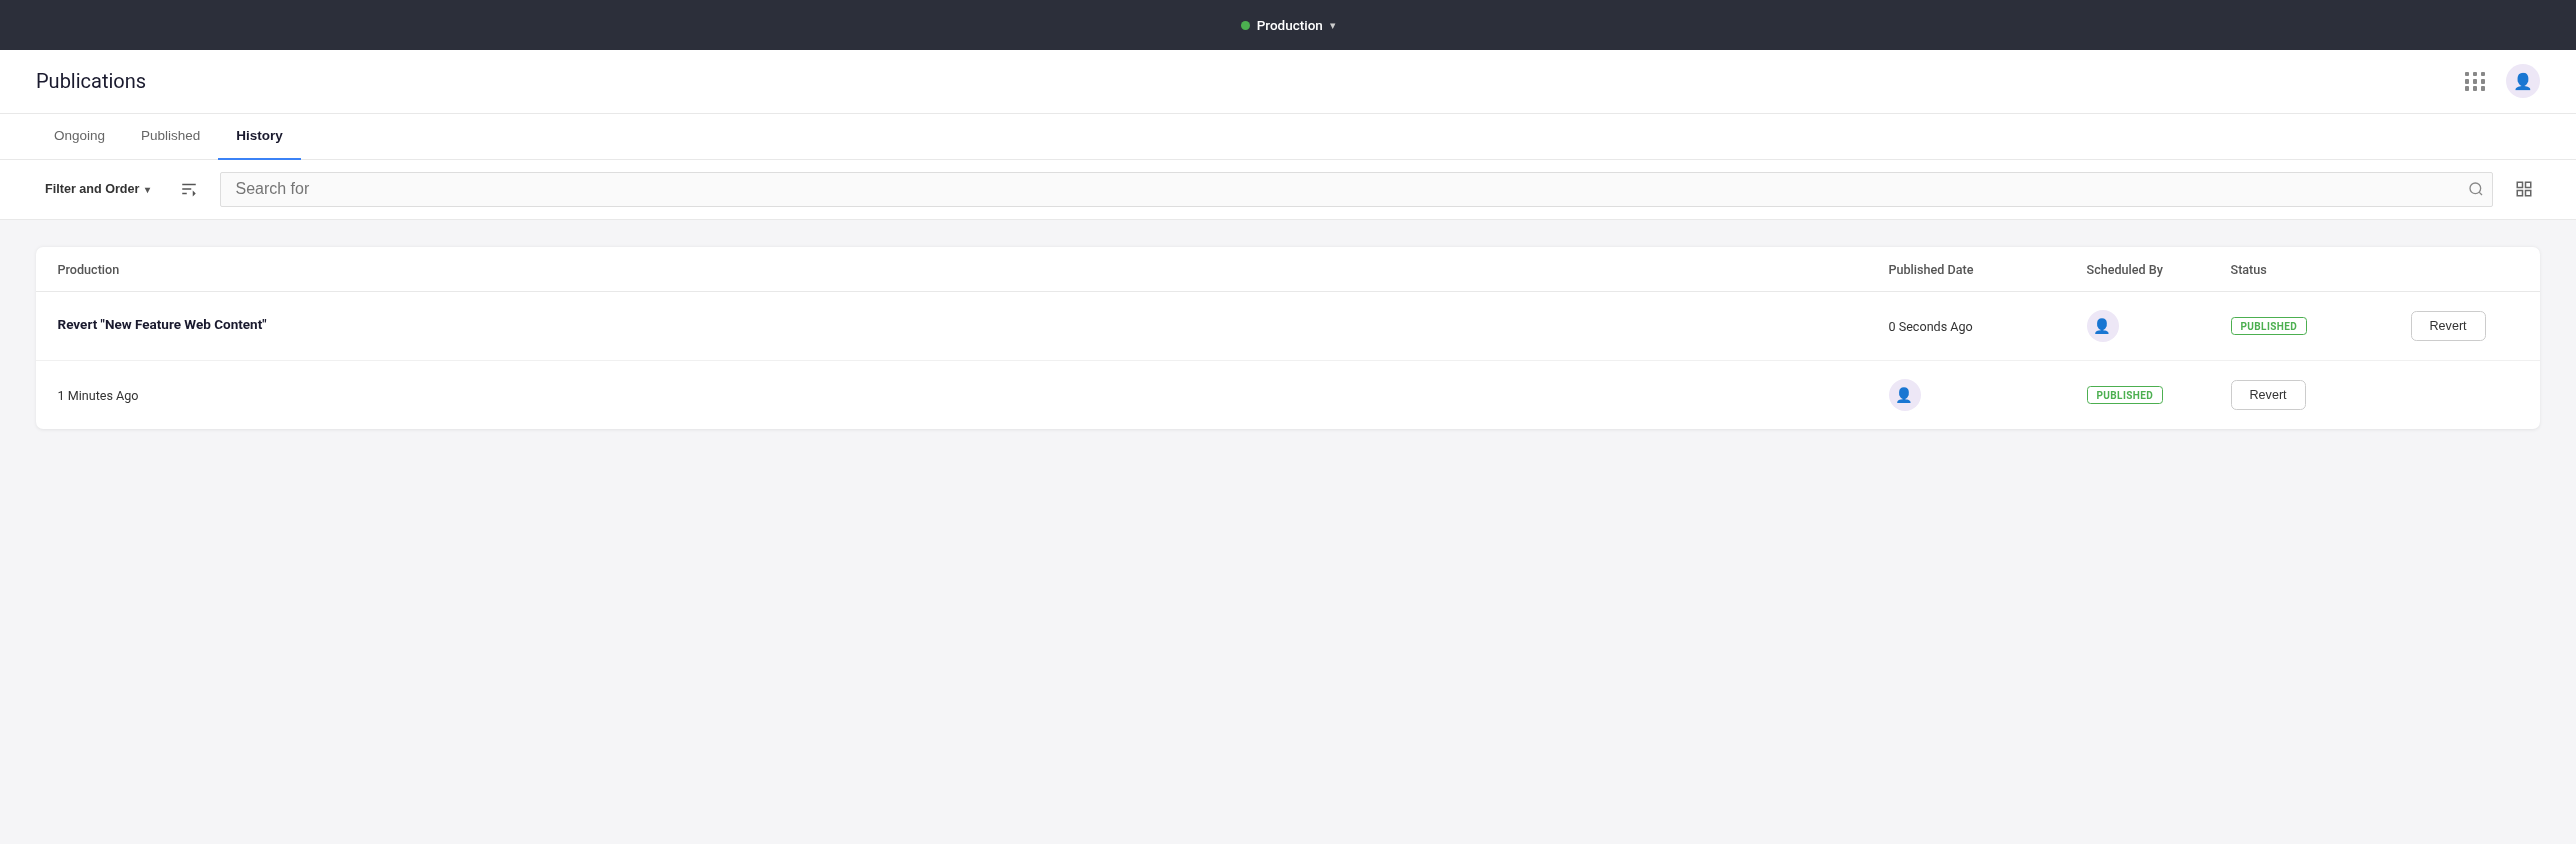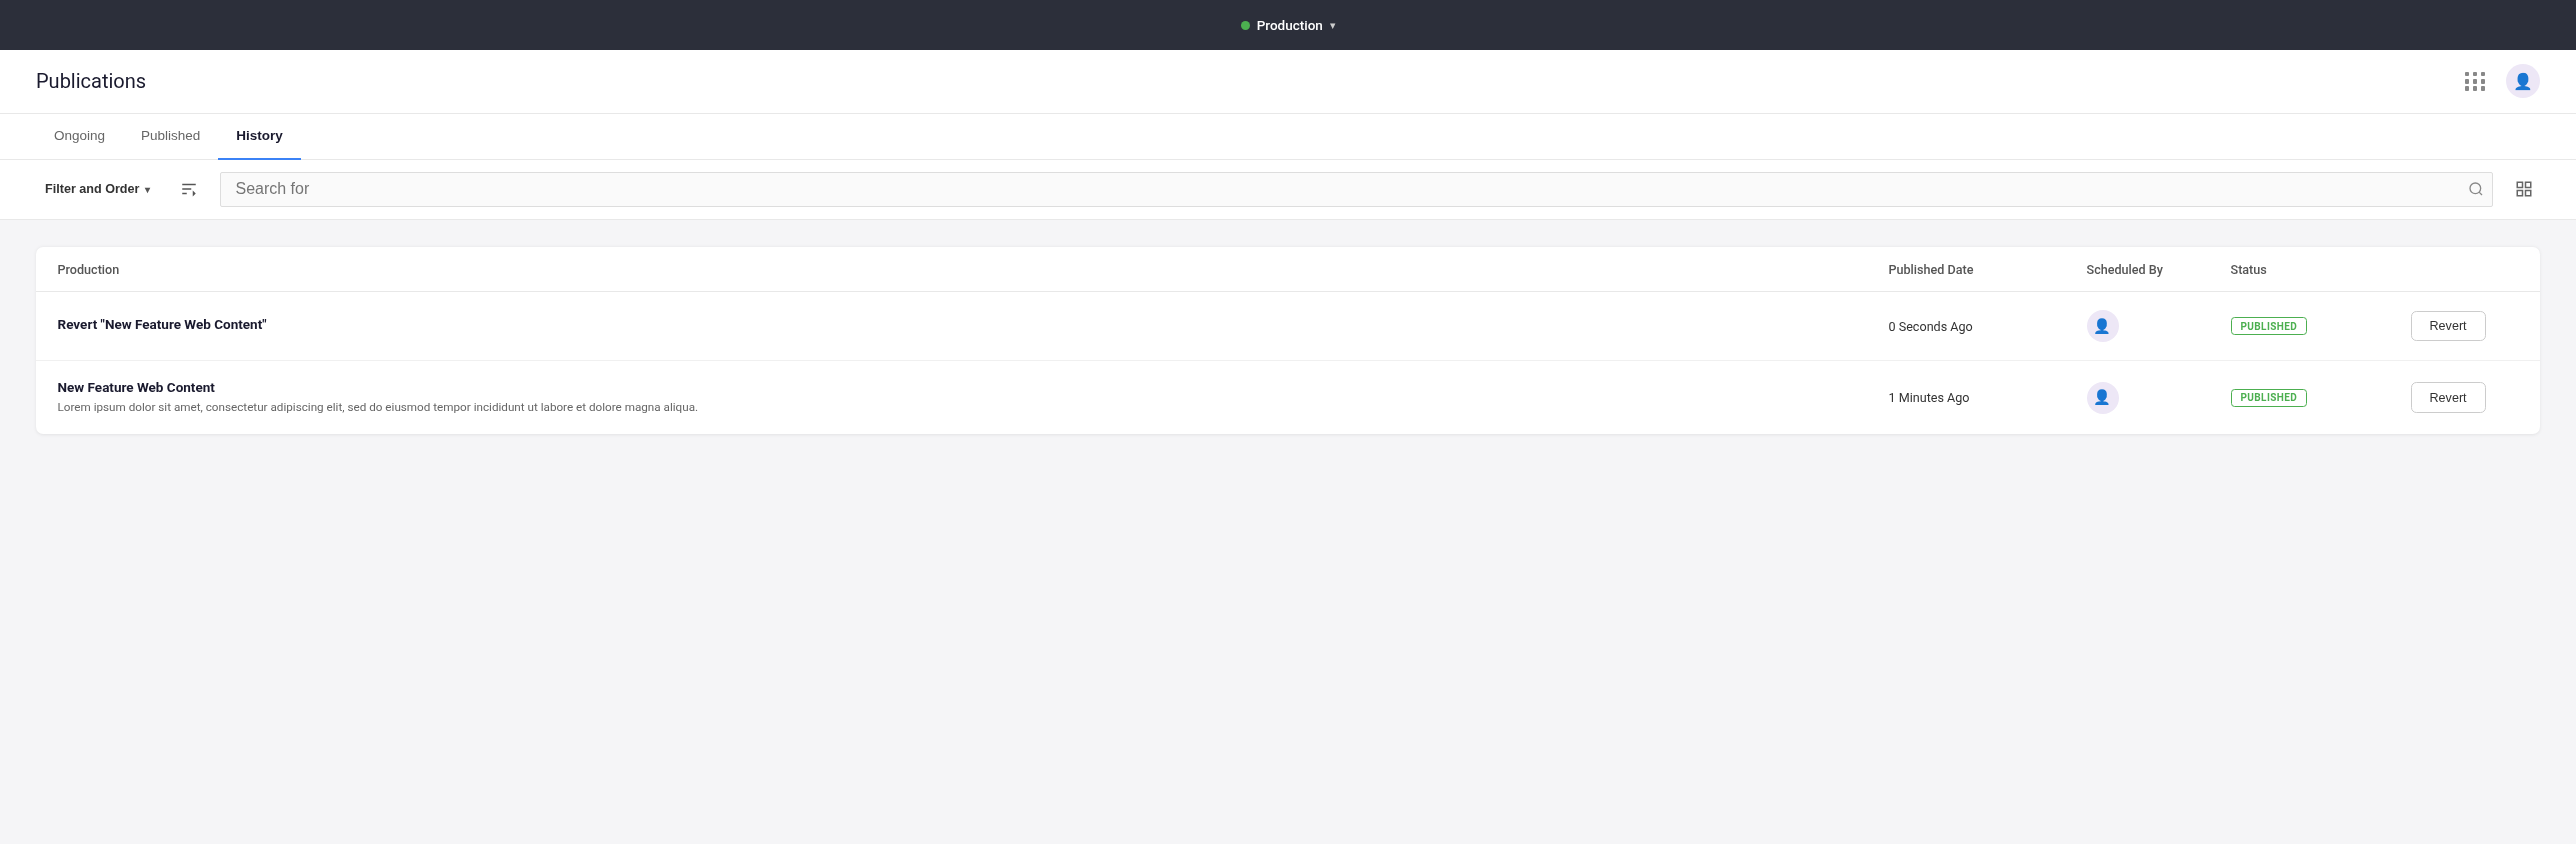--- a/index.html
+++ b/index.html
@@ -368,24 +368,20 @@
       </div>
       <div>
         <span class="status-badge">PUBLISHED</span>
       </div>
       <div>
         <button class="revert-btn">Revert</button>
       </div>
     </div>
 
     <div class="table-row">
-      <div>
-        <div class="row-title">New Feature Web Content</div>
-        <div class="row-desc">Lorem ipsum dolor sit amet, consectetur adipiscing elit, sed do eiusmod tempor incididunt ut labore et dolore magna aliqua.</div>
-      </div>
       <div class="row-date">1 Minutes Ago</div>
       <div>
         <div class="row-avatar">
           <span>👤</span>
         </div>
       </div>
       <div>
         <span class="status-badge">PUBLISHED</span>
       </div>
       <div>

